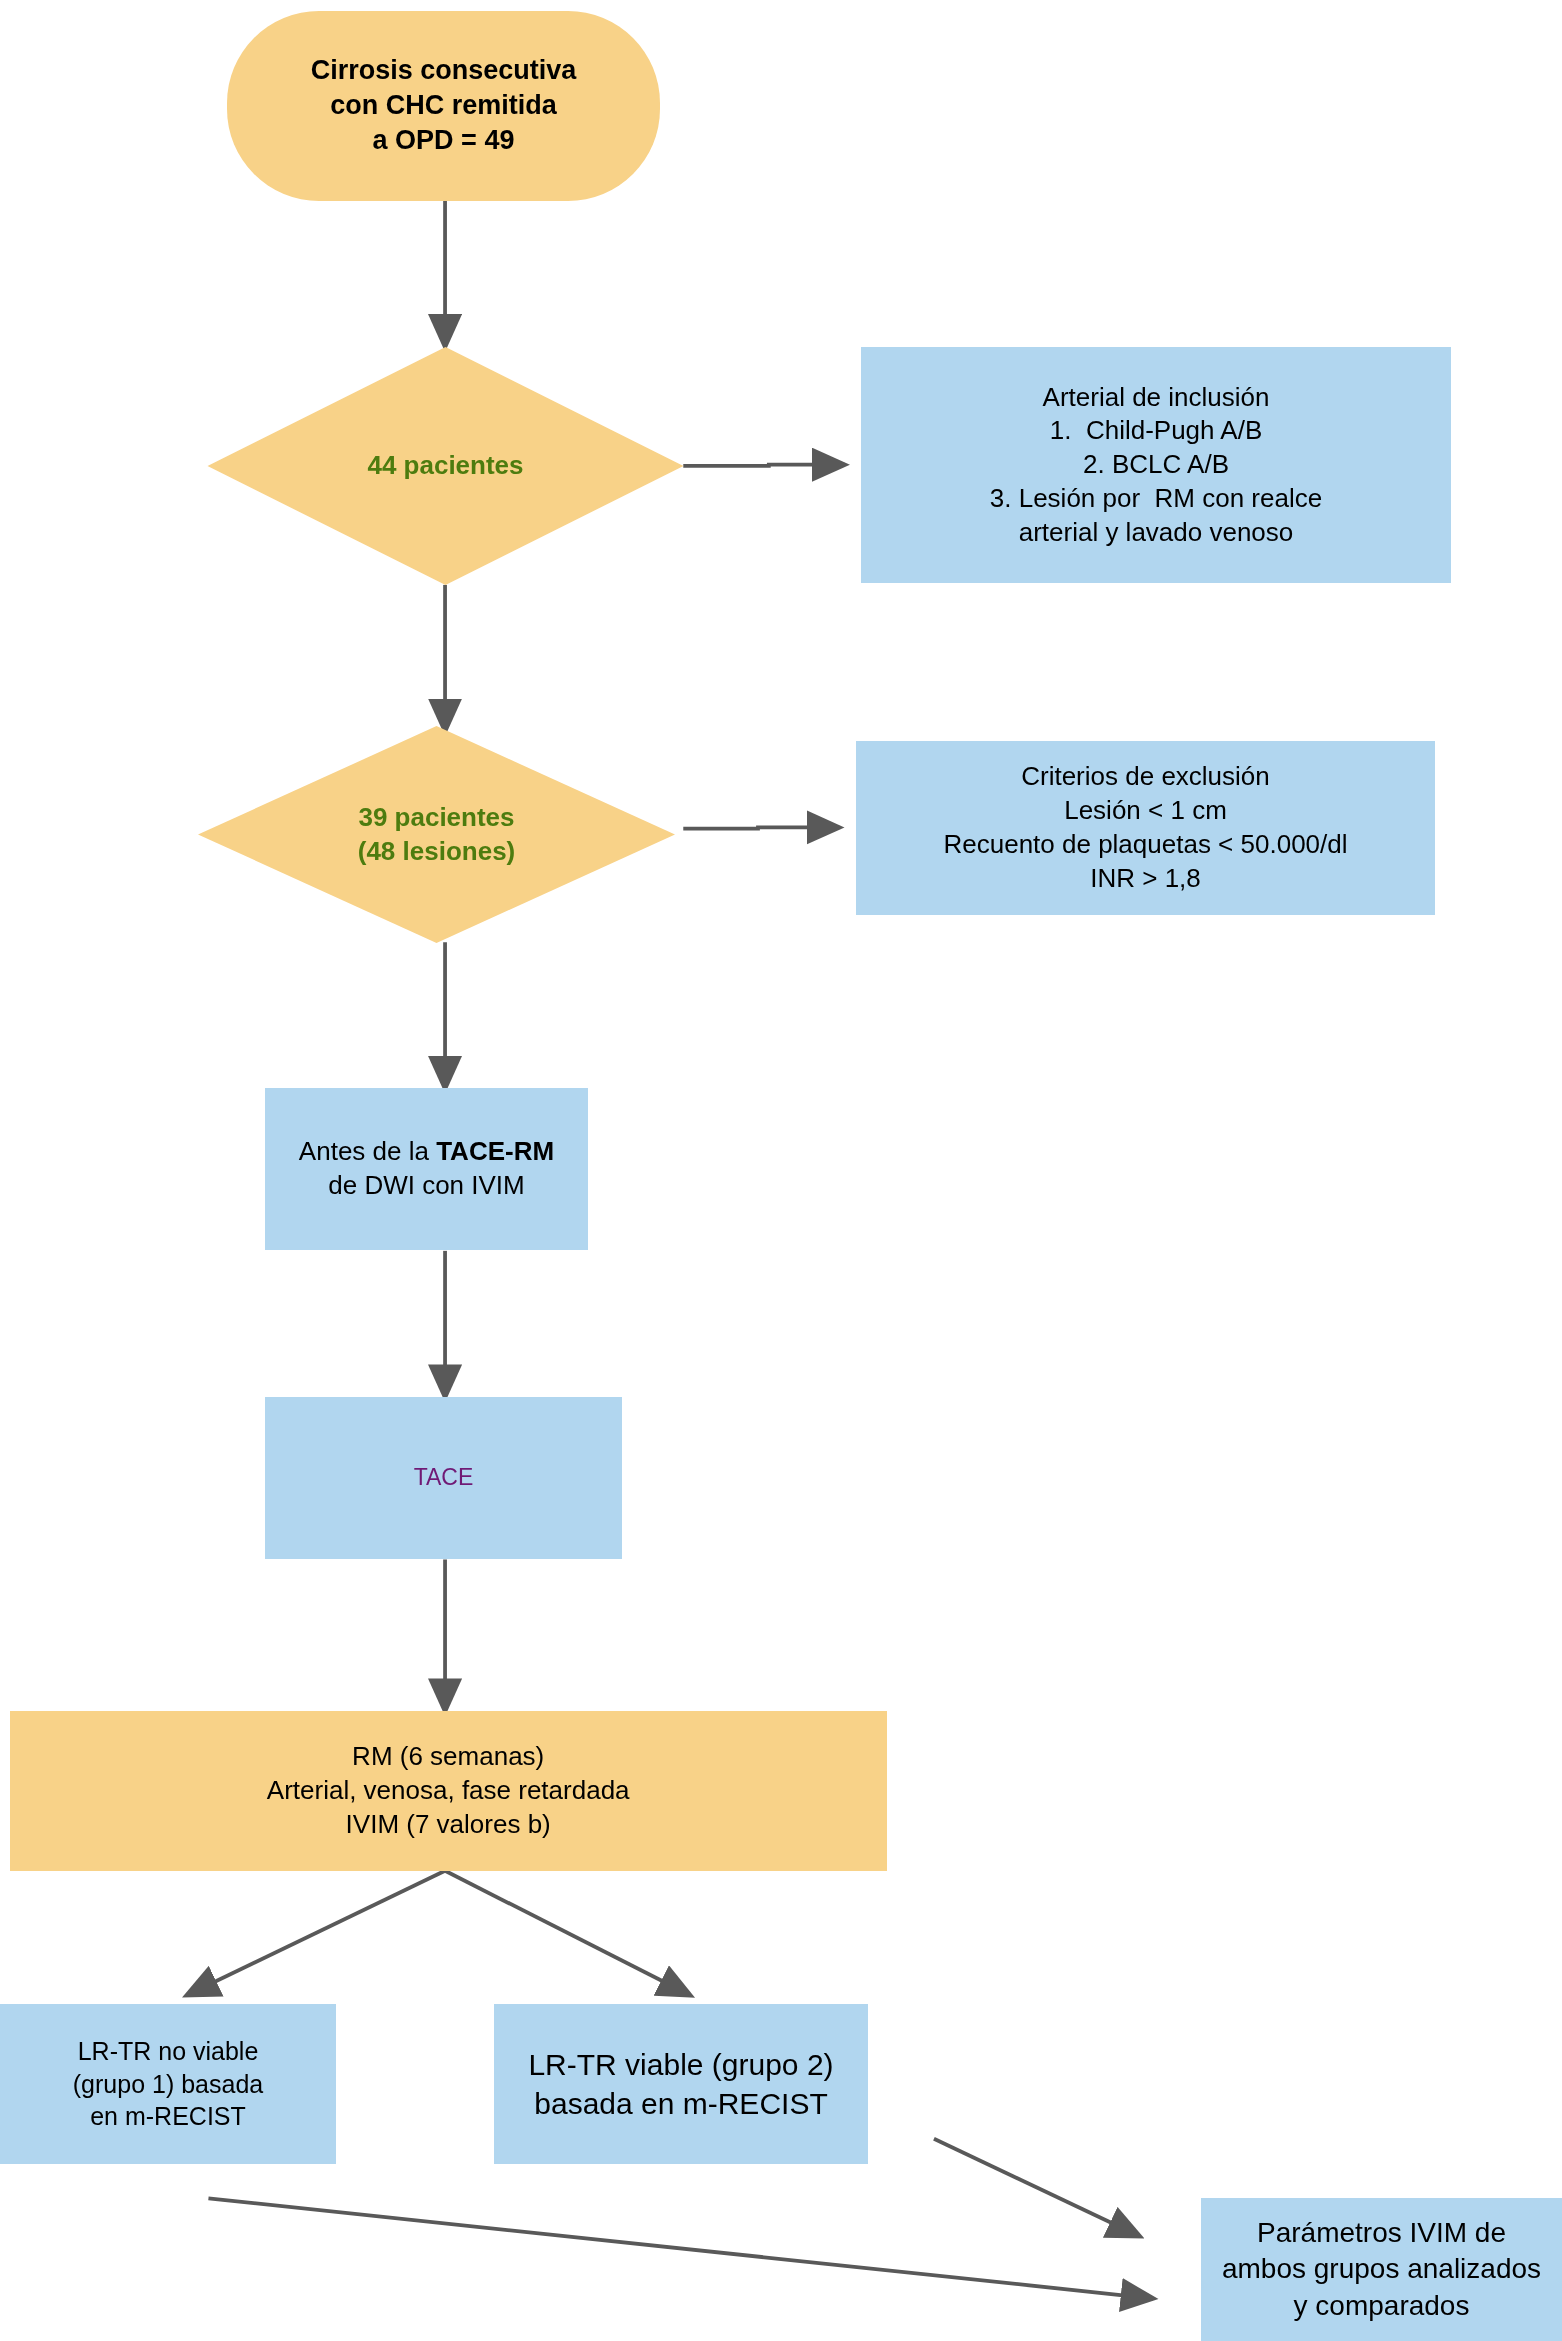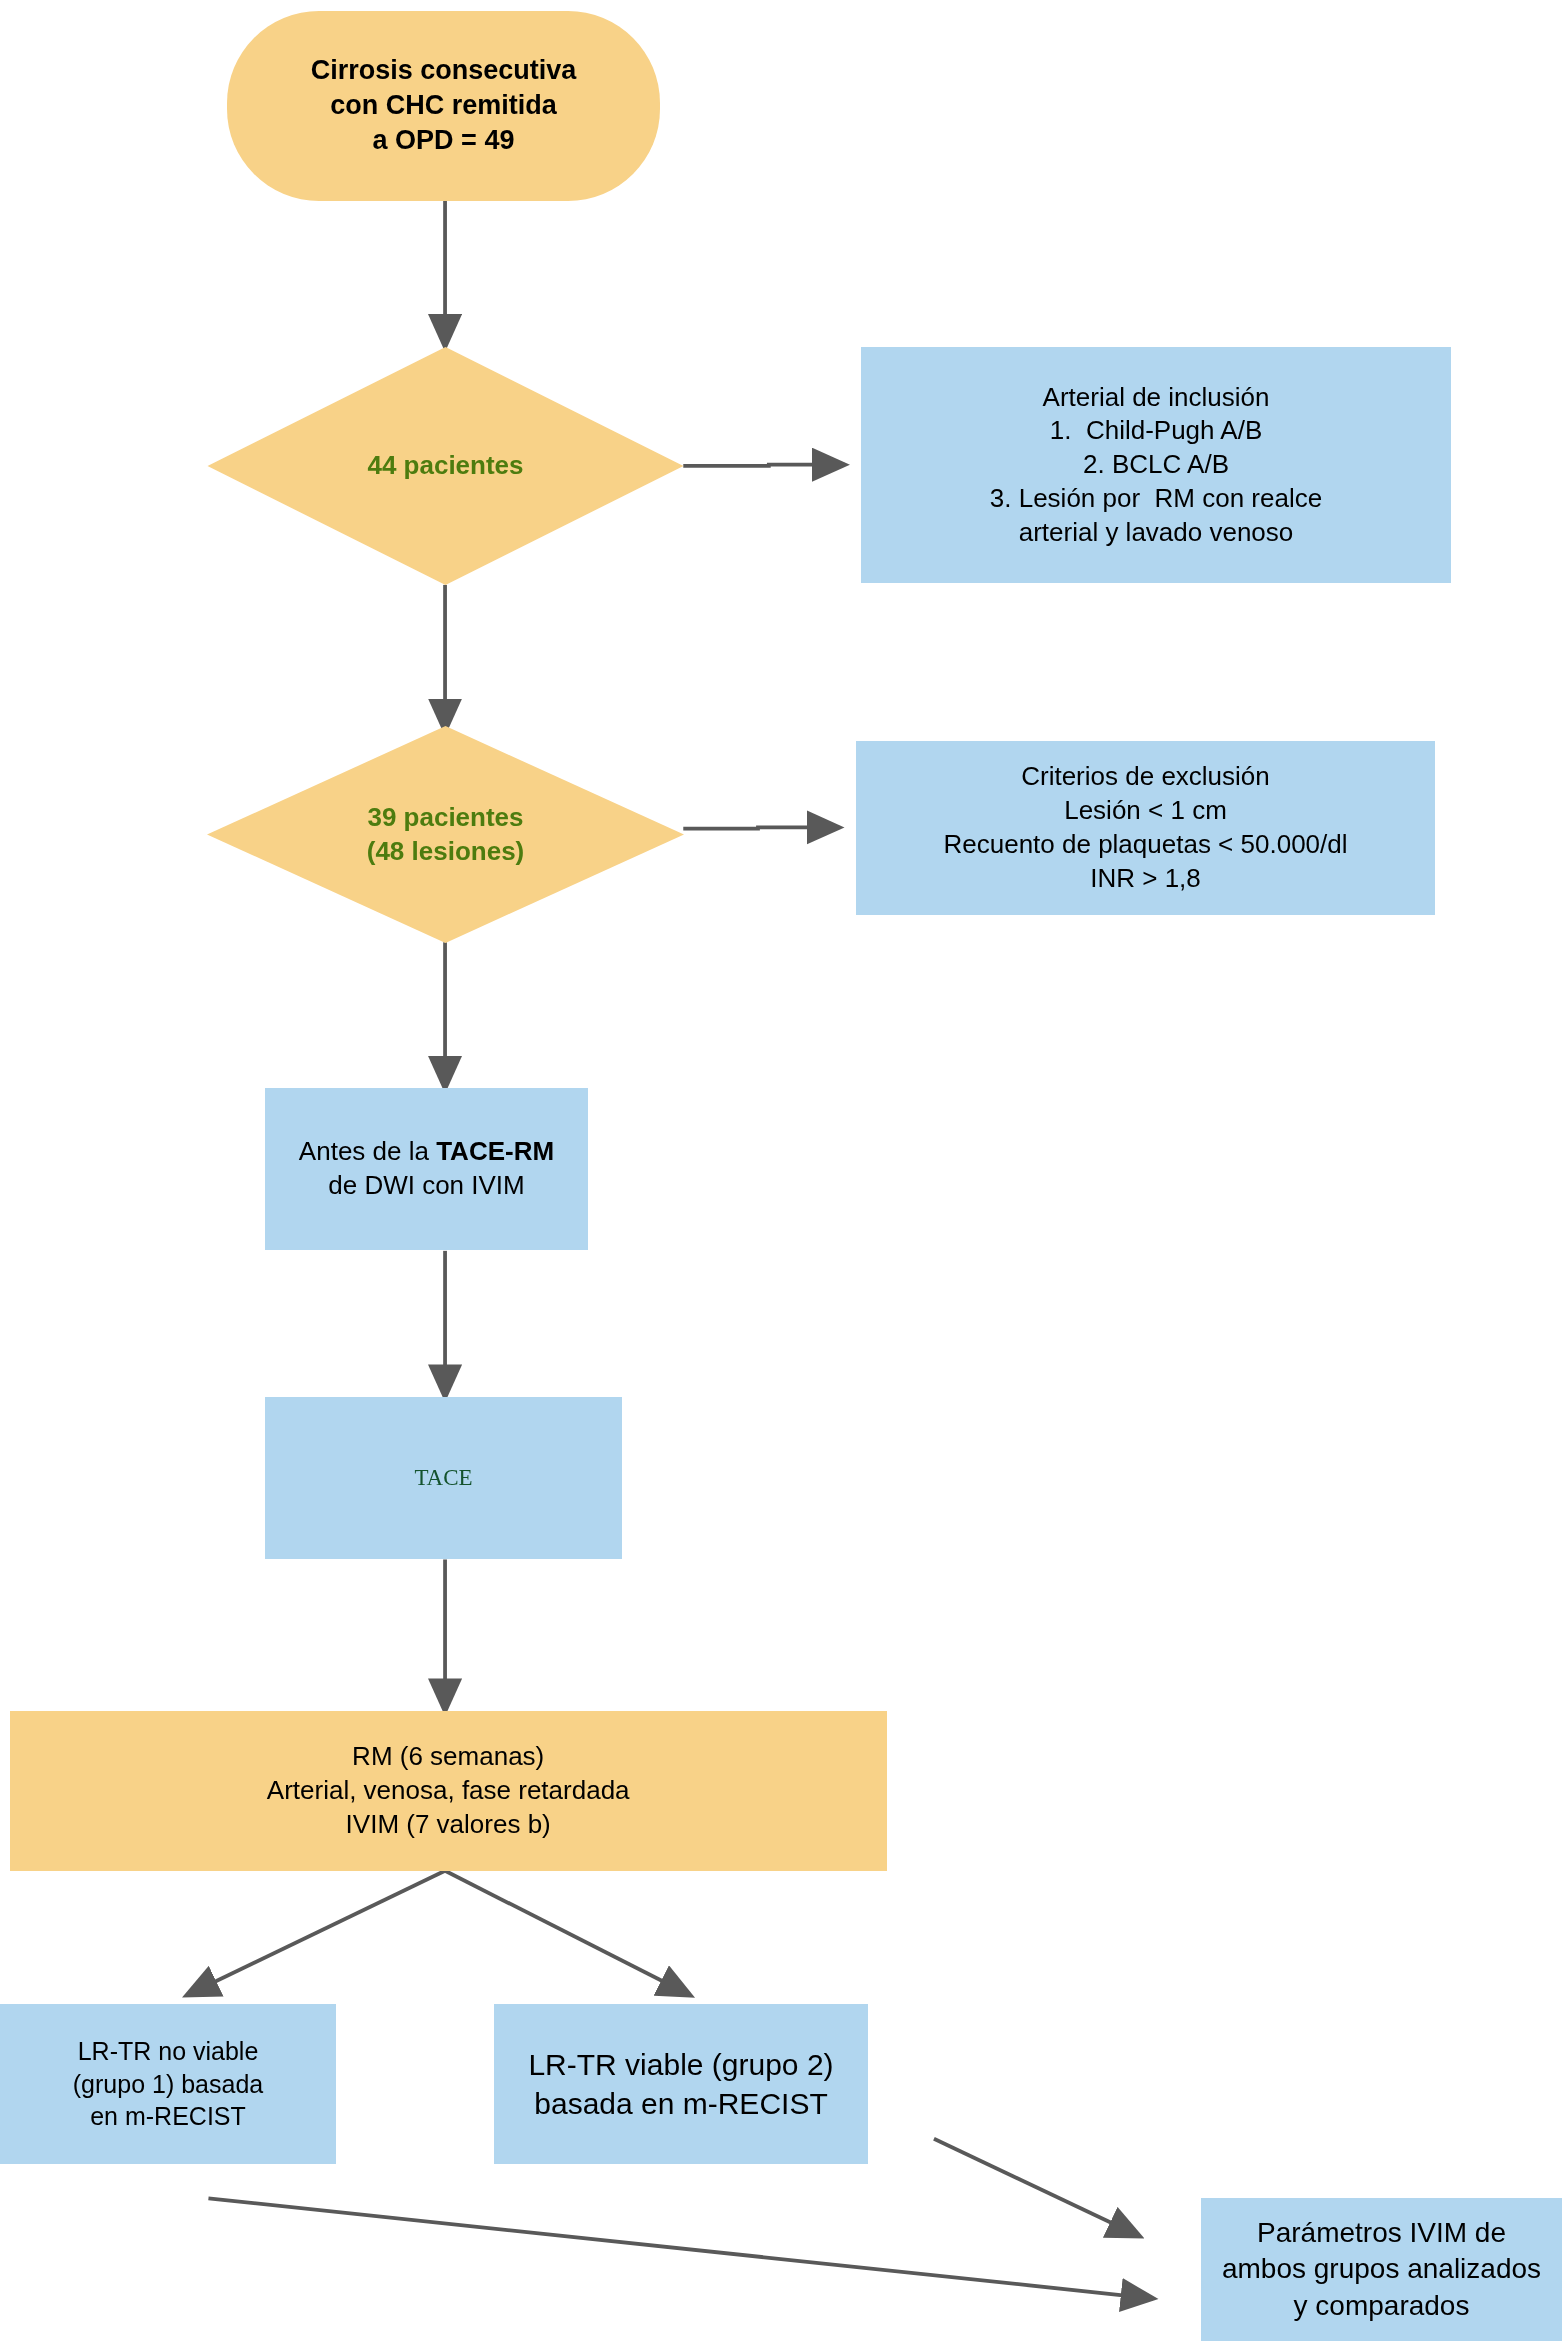--- a/index.html
+++ b/index.html
@@ -46,23 +46,22 @@
     border-radius: 92px;
   }
   .shape-rect-orange {
     background: #F8D288;
   }
   .shape-rect-blue {
     background: #B1D6EF;
   }
   .fw-bold { font-weight: bold; }
   .tace-label {
-    color: #14532d;
+    color: #701a75;
     font-weight: normal;
-    font-family: Liberation Serif, serif;
   }
   .diamond-wrap {
     position: absolute;
   }
   .diamond-text {
     position: absolute;
     left: 0;
     top: 0;
     width: 100%;
     height: 100%;
@@ -128,21 +127,21 @@
   </div>
 
   <div class="node shape-rect-blue" style="left:861px; top:347px; width:590px; height:236px; font-size:26px;">
     <span class="ln">Arterial de inclusión</span>
     <span class="ln">1.  Child-Pugh A/B</span>
     <span class="ln">2. BCLC A/B</span>
     <span class="ln">3. Lesión por  RM con realce</span>
     <span class="ln">arterial y lavado venoso</span>
   </div>
 
-  <div class="diamond-wrap" style="left:207px; top:726px; width:477px; height:217px;">
+  <div class="diamond-wrap" style="left:198px; top:726px; width:477px; height:217px;">
     <svg width="477" height="217" viewBox="0 0 880 400" xmlns="http://www.w3.org/2000/svg">
       <polygon points="440,0 880,200 440,400 0,200" fill="#F8D288"></polygon>
     </svg>
     <div class="diamond-text" style="font-size:26px;">
       <span class="ln">39 pacientes</span>
       <span class="ln">(48 lesiones)</span>
     </div>
   </div>
 
   <div class="node shape-rect-blue" style="left:856px; top:741px; width:579px; height:174px; font-size:26px;">

